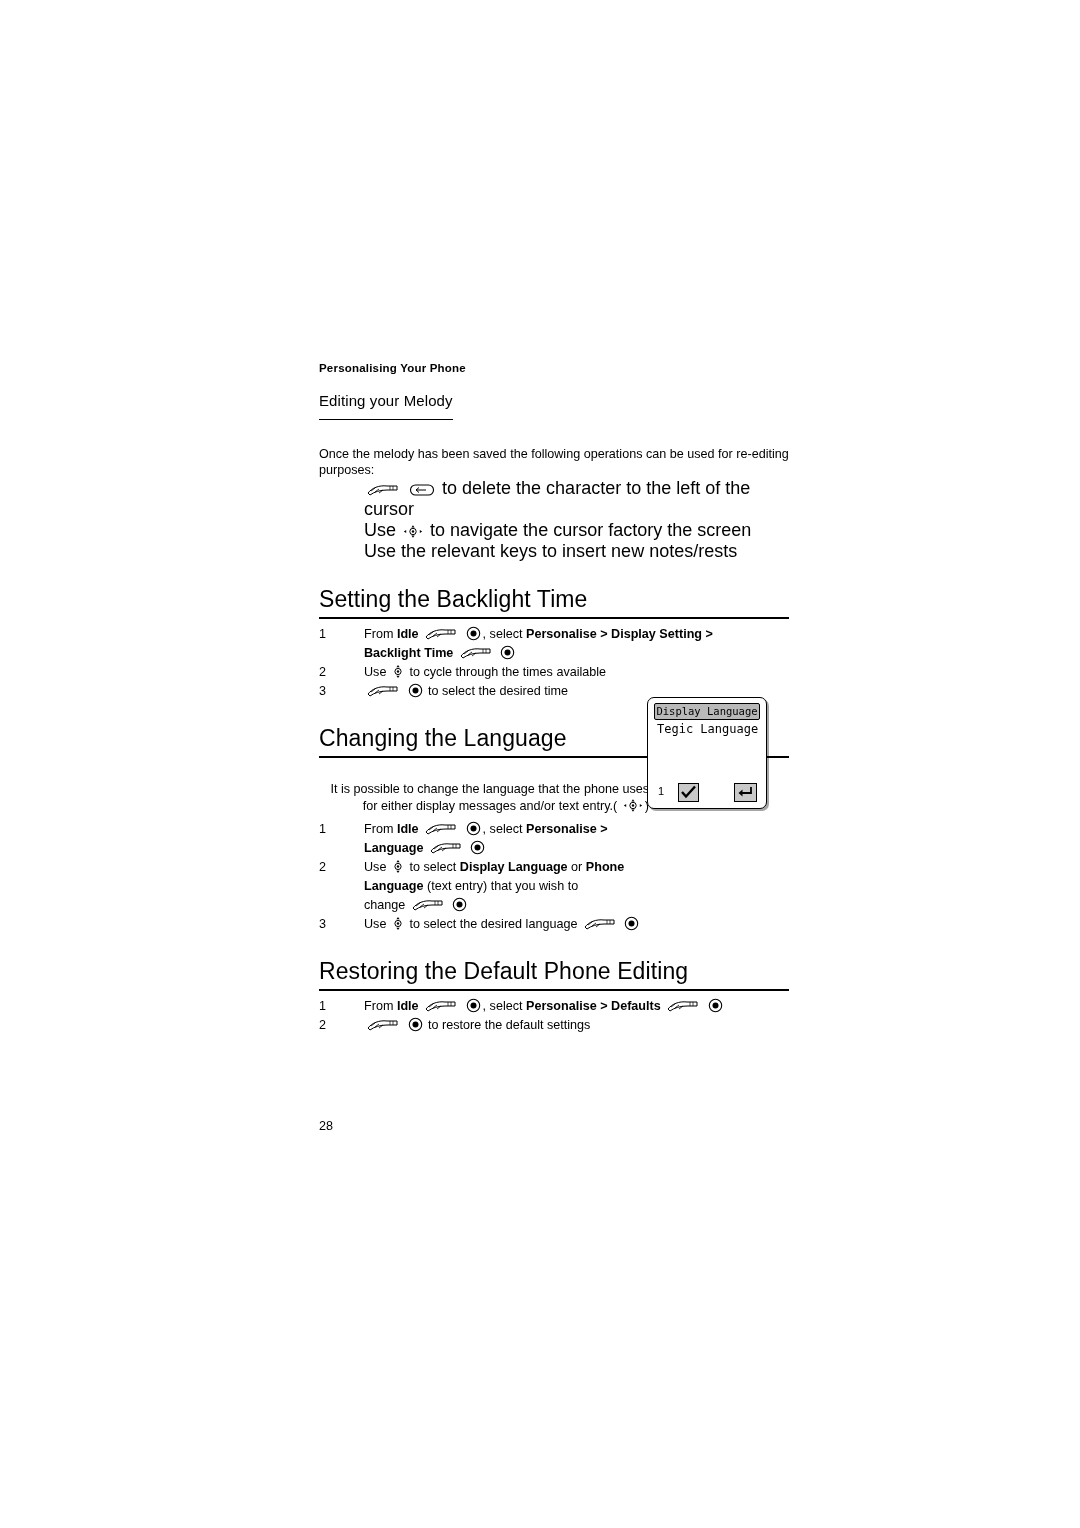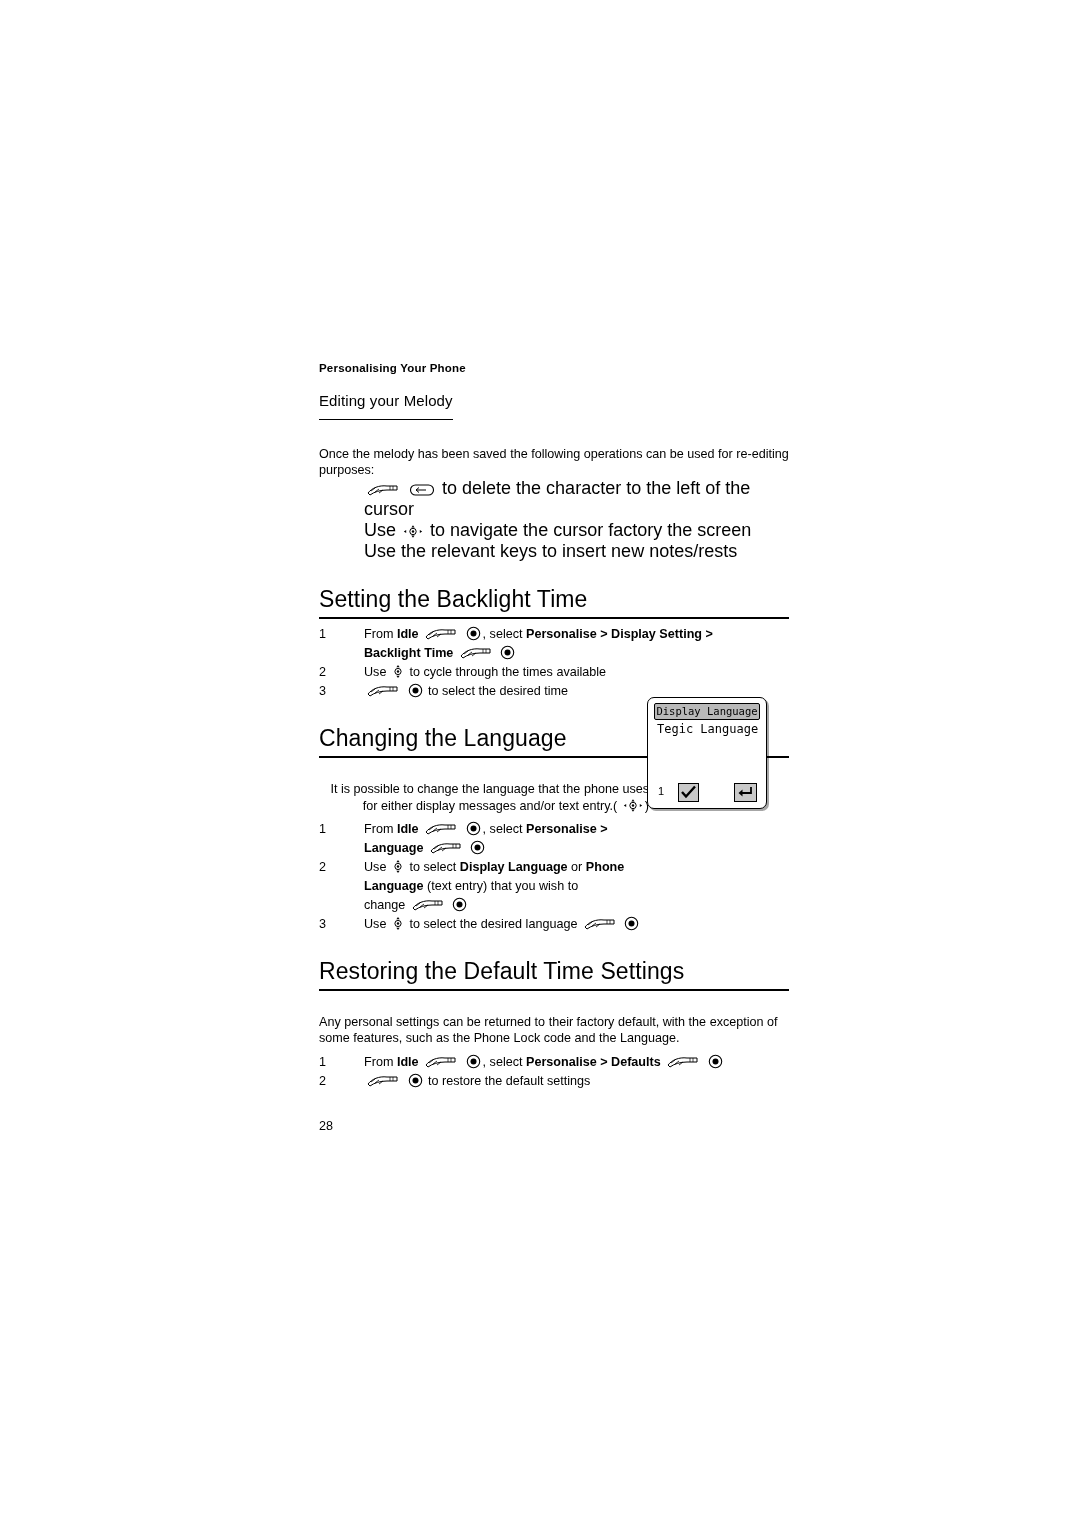--- a/index.html
+++ b/index.html
@@ -416,22 +416,21 @@
                 <circle cx="7.5" cy="7.5" r="6.2" fill="none" stroke="#000" stroke-width="1.1"></circle>
                 <circle cx="7.5" cy="7.5" r="3" fill="#000"></circle>
               </svg>
             </span>
           </div>
         </div>
       </div>
     </div>
 
     <div class="h1wrap">
-      <div class="h1">Restoring the Default Time Settings</div>
-      <p class="body">Any personal settings can be returned to their factory default, with the exception of some features, such as the Phone Lock code and the Language.</p>
+      <div class="h1">Restoring the Default Phone Editing</div>
 
       <div class="steps">
         <div class="step">
           <div class="num">1</div>
           <div class="txt">
             <span>From</span>
             <span class="b">Idle</span>
             <span class="key">
               <svg width="34" height="15" viewBox="0 0 34 15">
                 <path d="M2 11 C6 6, 13 3, 21 4 L31 4 L31 8 L21 8 C14 8, 8 10, 4 13 Z" fill="none" stroke="#000" stroke-width="1"></path>

